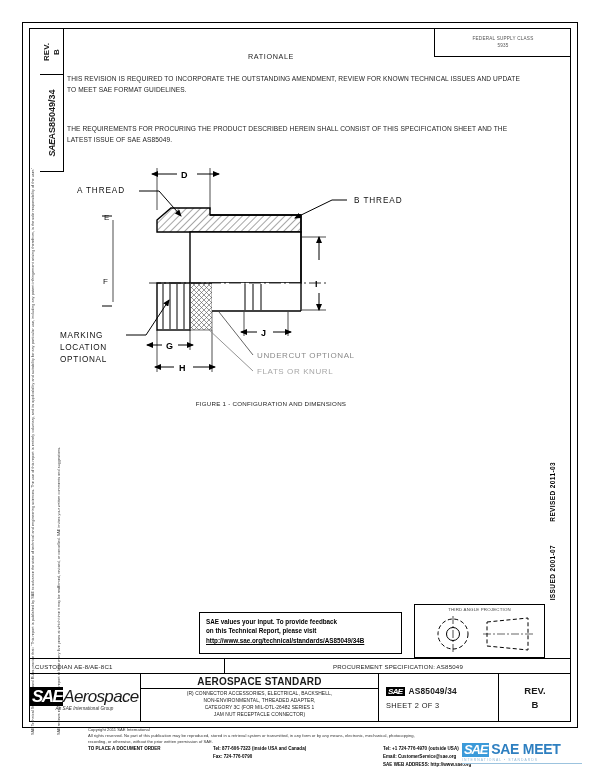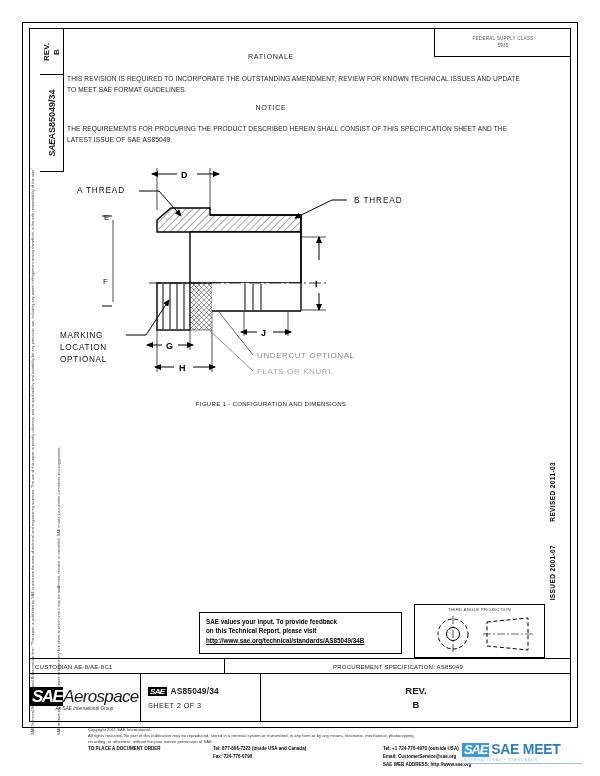--- a/index.html
+++ b/index.html
@@ -280,21 +280,20 @@
   </div>
 
   <div class="fsc-box">
     <div>FEDERAL SUPPLY CLASS</div>
     <div>5935</div>
   </div>
 
   <div class="rationale-head">RATIONALE</div>
   <div class="para" id="para-rationale">THIS REVISION IS REQUIRED TO INCORPORATE THE OUTSTANDING AMENDMENT, REVIEW FOR KNOWN TECHNICAL ISSUES AND UPDATE TO MEET SAE FORMAT GUIDELINES.</div>
 
-  <div class="notice-head">NOTICE</div>
   <div class="para" id="para-notice">THE REQUIREMENTS FOR PROCURING THE PRODUCT DESCRIBED HEREIN SHALL CONSIST OF THIS SPECIFICATION SHEET AND THE LATEST ISSUE OF SAE AS85049.</div>
 
   <div class="drawing">
     <svg width="542" height="280" viewBox="0 0 542 280">
       <defs>
         <pattern id="hatchR" width="5" height="5" patternUnits="userSpaceOnUse" patternTransform="rotate(45)">
           <line x1="0" y1="0" x2="0" y2="5" stroke="#000" stroke-width="0.7"></line>
         </pattern>
         <pattern id="hatchL" width="5" height="5" patternUnits="userSpaceOnUse" patternTransform="rotate(-45)">
           <line x1="0" y1="0" x2="0" y2="5" stroke="#000" stroke-width="0.7"></line>
@@ -420,20 +419,29 @@
 
   <div class="title-block">
 
     <div class="tb-logo">
       <div class="sae-wordmark">
         <span class="bold-sae">SAE</span><span class="aero">Aerospace</span>
       </div>
       <div class="sae-sub">An SAE International Group</div>
     </div>
 
+    <div class="tb-title">
+      <div class="std-name">AEROSPACE STANDARD</div>
+      <div class="desc">
+        <div>(R) CONNECTOR ACCESSORIES, ELECTRICAL, BACKSHELL,</div>
+        <div>NON-ENVIRONMENTAL, THREADED ADAPTER,</div>
+        <div>CATEGORY 3C (FOR MIL-DTL-26482 SERIES 1</div>
+        <div>JAM NUT RECEPTACLE CONNECTOR)</div>
+      </div>
+    </div>
 
     <div class="tb-num">
       <div class="numline">
         <span class="sae-mark">SAE</span>
         <span>AS85049/34</span>
       </div>
       <div class="sheet">SHEET 2 OF 3</div>
     </div>
 
     <div class="tb-rev">

